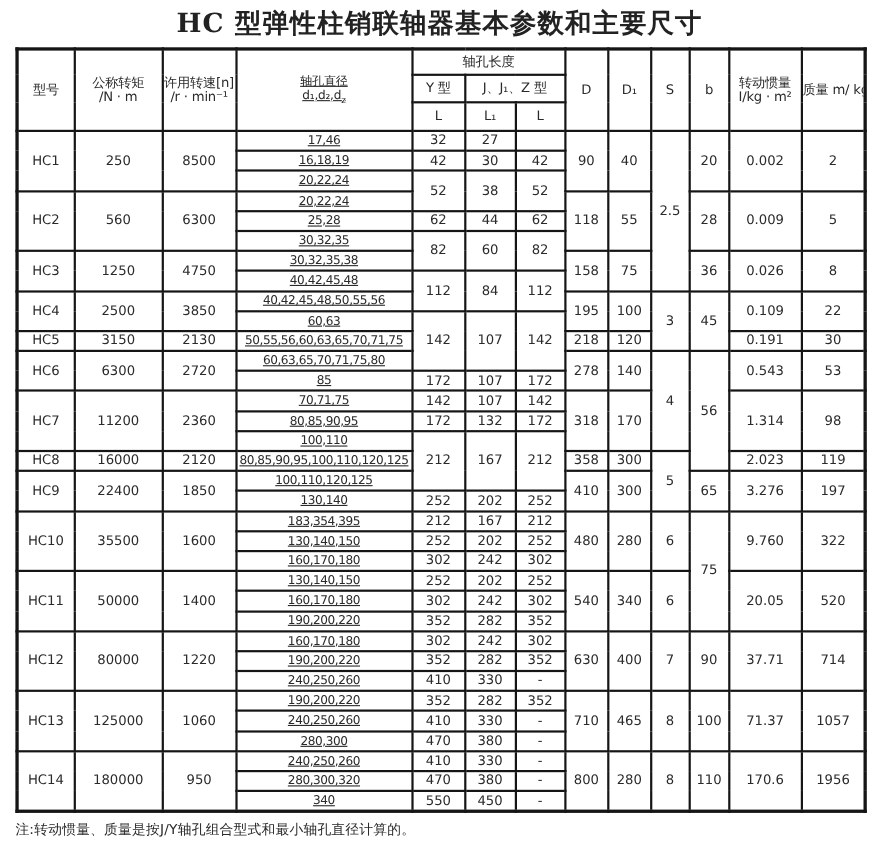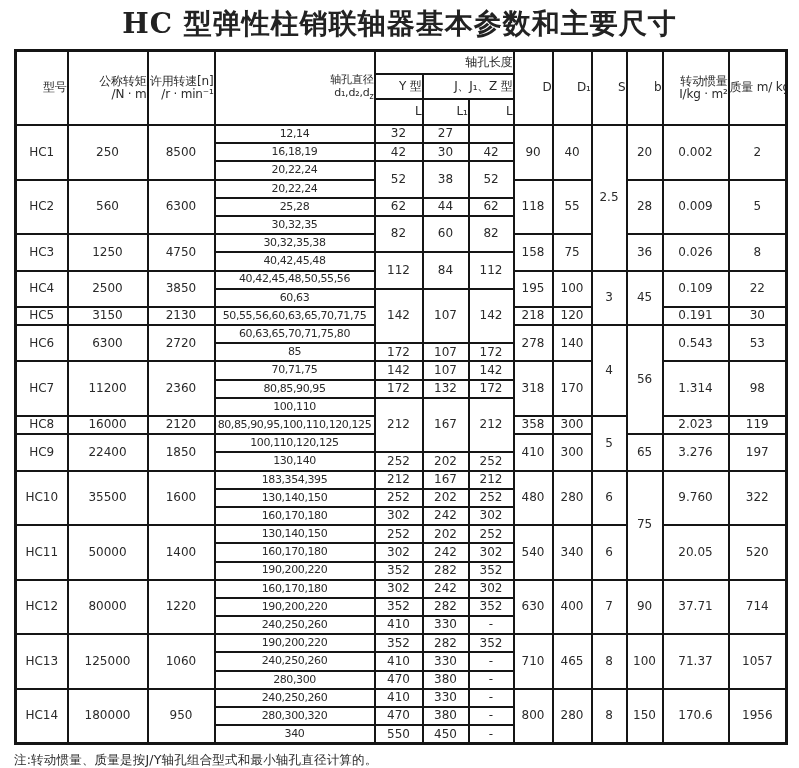--- a/index.html
+++ b/index.html
@@ -4,40 +4,40 @@
 <style>
   html,body{margin:0;padding:0;background:#ffffff;}
   body{
     width:799px;height:768px;overflow:hidden;
     font-family:"DejaVu Sans","Liberation Sans",sans-serif;
     color:#1c1c1c;
   }
   .page{position:relative;width:799px;height:768px;background:#ffffff;}
   .title{
     font-family:"DejaVu Serif","Liberation Serif",serif;
-    font-size:28px;font-weight:600;letter-spacing:1px;
+    font-size:24px;font-weight:600;letter-spacing:1px;
     text-align:center;margin:5px 0 6px 0;color:#222;
   }
   table.spec{
     border-collapse:collapse;table-layout:fixed;
     margin-left:14px;width:771px;
     border:3px solid #151515;
   }
   .spec th,.spec td{
     border:2px solid #151515;
     text-align:center;vertical-align:middle;
     padding:0;white-space:nowrap;overflow:hidden;
     font-weight:400;font-size:12px;line-height:1.12;
     color:#2a2a2a;
   }
-  .spec thead th{height:21px;font-size:12px;letter-spacing:-0.2px;text-align:right;}
+  .spec thead th{height:21px;font-size:12px;letter-spacing:-0.2px;}
   .spec thead tr:nth-child(2) th{height:23px;}
   .spec thead tr:nth-child(3) th{height:24px;}
   .spec tbody td{height:16.2px;}
-  .col-dia{font-size:11px !important;letter-spacing:-0.4px;}
+  .col-dia{font-size:11px !important;letter-spacing:-0.4px;text-decoration:underline;}
   sub{font-size:8px;}
   .hdr2{display:block;}
   .note{
     margin:7px 11px 0 14px;font-size:12.5px;color:#2a2a2a;letter-spacing:0.2px;
   }
   
   col.c-model{width:52px;} col.c-torque{width:80px;} col.c-speed{width:67px;}
   col.c-dia{width:160px;}  col.c-LY{width:48px;}     col.c-L1{width:46px;}
   col.c-LZ{width:45px;}    col.c-D{width:39px;}      col.c-D1{width:39px;}
   col.c-S{width:35px;}     col.c-b{width:36px;}      col.c-I{width:66px;}
@@ -99,21 +99,21 @@
         <th>L</th>
         <th>L₁</th>
         <th>L</th>
       </tr>
     </thead>
     <tbody>
         <tr>
           <td class="col-model" rowspan="3">HC1</td>
           <td class="col-torque" rowspan="3">250</td>
           <td class="col-speed" rowspan="3">8500</td>
-          <td class="col-dia">12,14</td>
+          <td class="col-dia">17,46</td>
           <td class="col-LY">32</td>
           <td class="col-L1">27</td>
           <td class="col-LZ"></td>
           <td class="col-D" rowspan="3">90</td>
           <td class="col-D1" rowspan="3">40</td>
           <td class="col-S" rowspan="8">2.5</td>
           <td class="col-b" rowspan="3">20</td>
           <td class="col-I" rowspan="3">0.002</td>
           <td class="col-m" rowspan="3">2</td>
         </tr>
@@ -379,21 +379,21 @@
           <td class="col-model" rowspan="3">HC14</td>
           <td class="col-torque" rowspan="3">180000</td>
           <td class="col-speed" rowspan="3">950</td>
           <td class="col-dia">240,250,260</td>
           <td class="col-LY">410</td>
           <td class="col-L1">330</td>
           <td class="col-LZ">-</td>
           <td class="col-D" rowspan="3">800</td>
           <td class="col-D1" rowspan="3">280</td>
           <td class="col-S" rowspan="3">8</td>
-          <td class="col-b" rowspan="3">150</td>
+          <td class="col-b" rowspan="3">110</td>
           <td class="col-I" rowspan="3">170.6</td>
           <td class="col-m" rowspan="3">1956</td>
         </tr>
         <tr>
           <td class="col-dia">280,300,320</td>
           <td class="col-LY">470</td>
           <td class="col-L1">380</td>
           <td class="col-LZ">-</td>
         </tr>
         <tr>

